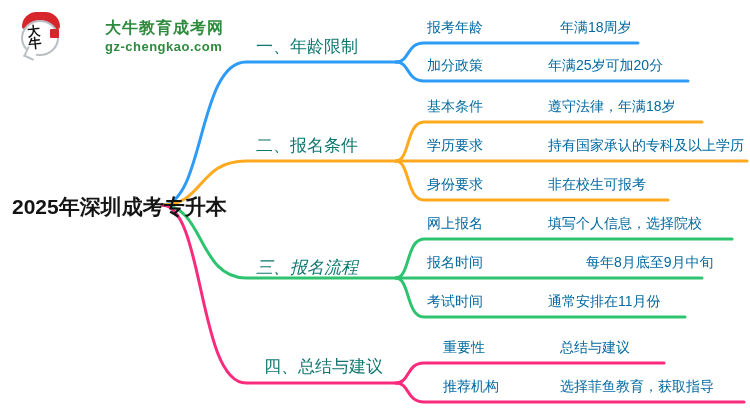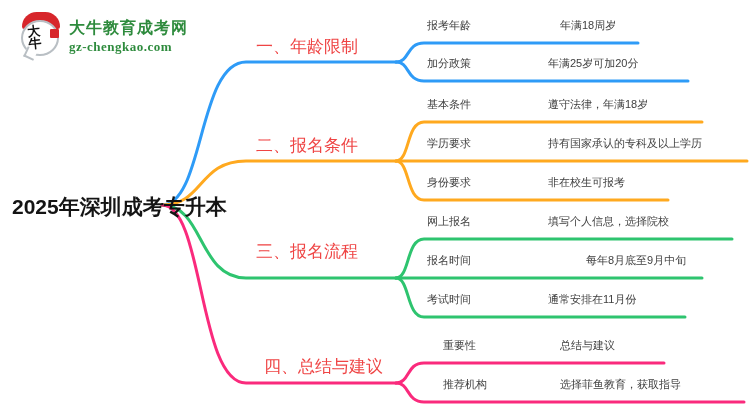--- a/index.html
+++ b/index.html
@@ -3,37 +3,37 @@
 <meta charset="utf-8">
 <style>
   html,body{margin:0;padding:0;background:#ffffff;}
   #canvas{
     position:relative;width:750px;height:410px;overflow:hidden;background:#ffffff;
     font-family:"Liberation Sans","DejaVu Sans",sans-serif;color:#1c1c1c;
   }
   #links{position:absolute;left:0;top:0;z-index:1;}
   .node{position:absolute;z-index:2;white-space:nowrap;line-height:1.15;}
   .root{font-size:21px;font-weight:600;text-align:right;width:146px;left:12px;top:195px;color:#141414;}
-  .branch-label{font-size:17px;font-weight:500;color:#ef4444;}
-  .child-key,.child-value{font-size:11px;color:#404040;}
+  .branch-label{font-size:17px;font-weight:500;color:#0f766e;}
+  .child-key,.child-value{font-size:14px;color:#0369a1;}
   
   #logo{position:absolute;left:20px;top:12px;z-index:3;display:flex;align-items:center;gap:7px;}
   .logo-icon{position:relative;width:42px;height:48px;}
   .bubble{position:absolute;left:1px;top:8px;width:34px;height:32px;background:#fff;
           border:2px solid #b9bfc4;border-radius:50%;}
   .arc{position:absolute;left:2px;top:0px;width:38px;height:17px;background:#d7262b;
        border-radius:19px 19px 3px 3px;}
   .seal{position:absolute;right:3px;top:17px;width:9px;height:9px;background:#d7262b;border-radius:1px;}
   .icon-cn{position:absolute;left:8px;top:13px;width:24px;font-weight:700;font-size:13px;
            color:#111;letter-spacing:2px;line-height:12px;transform:rotate(-6deg);}
   .tail{position:absolute;left:5px;bottom:1px;width:9px;height:9px;background:#fff;
         border-left:2px solid #b9bfc4;border-bottom:2px solid #b9bfc4;transform:rotate(25deg);}
-  .logo-text{display:flex;flex-direction:column;justify-content:center;}
+  .logo-text{display:flex;flex-direction:column;justify-content:center;margin-left:36px;}
   .brand{font-size:16px;font-weight:700;letter-spacing:1px;}
-  .domain{font-size:13px;font-weight:700;letter-spacing:0.5px;font-family:Liberation Serif, serif;}
+  .domain{font-size:13px;font-weight:700;letter-spacing:0.5px;}
 </style>
 </head>
 <body>
 
 <div id="canvas">
   <svg id="links" width="750" height="410">
       <path d="M 162 205 C 204 205, 198 62, 246 62 L 396 62" stroke="#2e9bf7" stroke-width="3" fill="none" stroke-linecap="round"></path>
       <path d="M 396 62 C 410 62, 406 43, 424 43 L 638 43" stroke="#2e9bf7" stroke-width="3" fill="none" stroke-linecap="round"></path>
       <path d="M 396 62 C 410 62, 406 81, 424 81 L 688 81" stroke="#2e9bf7" stroke-width="3" fill="none" stroke-linecap="round"></path>
       <path d="M 162 205 C 204 205, 198 161, 246 161 L 396 161" stroke="#ffa91f" stroke-width="3" fill="none" stroke-linecap="round"></path>
@@ -71,21 +71,21 @@
       <div class="node child-value" style="left: 548px; top: 19px; margin-left: 12px;">年满18周岁</div>
       <div class="node child-key" style="left: 427px; top: 57px;">加分政策</div>
       <div class="node child-value" style="left: 548px; top: 57px;">年满25岁可加20分</div>
       <div class="node branch-label" style="left: 256px; top: 136px;">二、报名条件</div>
       <div class="node child-key" style="left: 427px; top: 98px;">基本条件</div>
       <div class="node child-value" style="left: 548px; top: 98px;">遵守法律，年满18岁</div>
       <div class="node child-key" style="left: 427px; top: 137px;">学历要求</div>
       <div class="node child-value" style="left: 548px; top: 137px;">持有国家承认的专科及以上学历</div>
       <div class="node child-key" style="left: 427px; top: 176px;">身份要求</div>
       <div class="node child-value" style="left: 548px; top: 176px;">非在校生可报考</div>
-      <div class="node branch-label" style="left: 256px; top: 242px;">三、报名流程</div>
+      <div class="node branch-label" style="left: 256px; top: 258px; font-style: italic;">三、报名流程</div>
       <div class="node child-key" style="left: 427px; top: 215px;">网上报名</div>
       <div class="node child-value" style="left: 548px; top: 215px;">填写个人信息，选择院校</div>
       <div class="node child-key" style="left: 427px; top: 254px;">报名时间</div>
       <div class="node child-value" style="left: 548px; top: 254px; margin-left: 38px;">每年8月底至9月中旬</div>
       <div class="node child-key" style="left: 427px; top: 293px;">考试时间</div>
       <div class="node child-value" style="left: 548px; top: 293px;">通常安排在11月份</div>
       <div class="node branch-label" style="left: 264px; top: 358px; font-family: Liberation Mono, monospace;">四、总结与建议</div>
       <div class="node child-key" style="left: 443px; top: 339px;">重要性</div>
       <div class="node child-value" style="left: 560px; top: 339px;">总结与建议</div>
       <div class="node child-key" style="left: 443px; top: 378px;">推荐机构</div>

